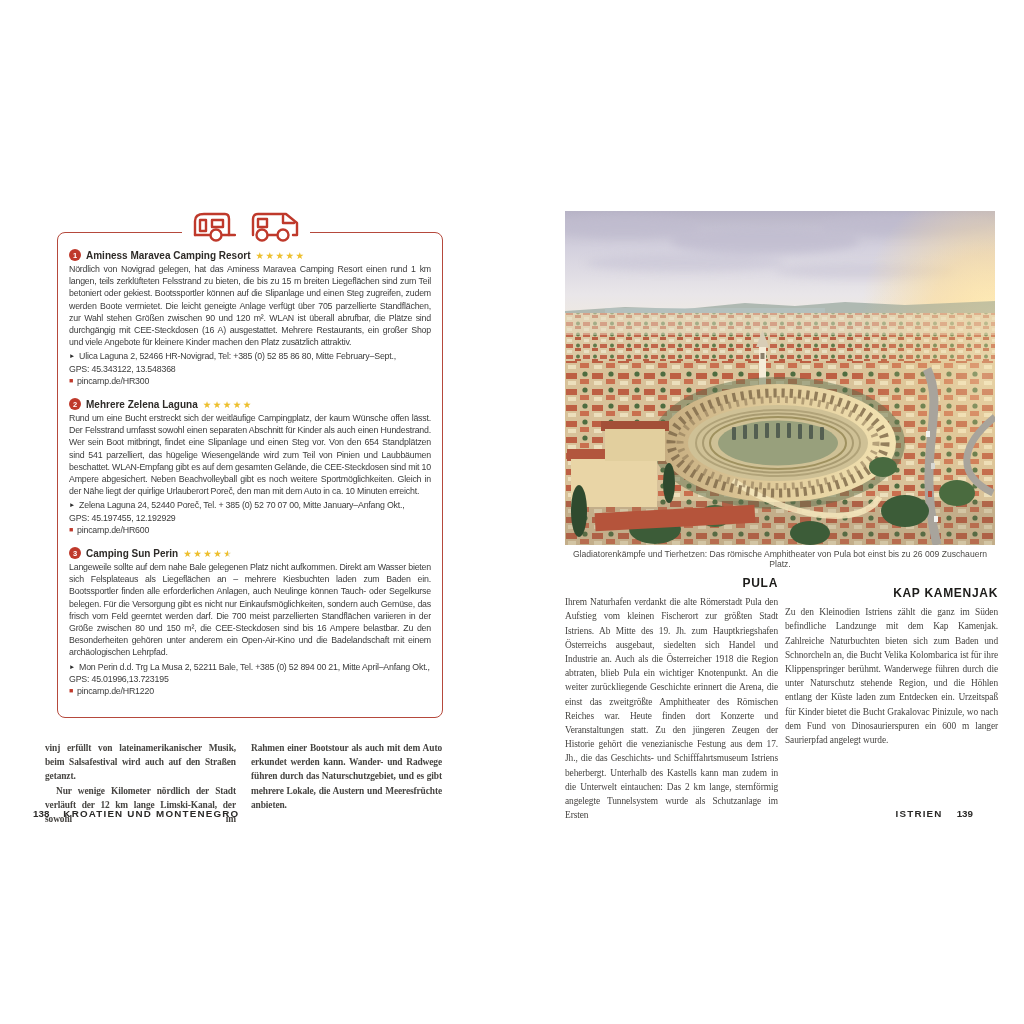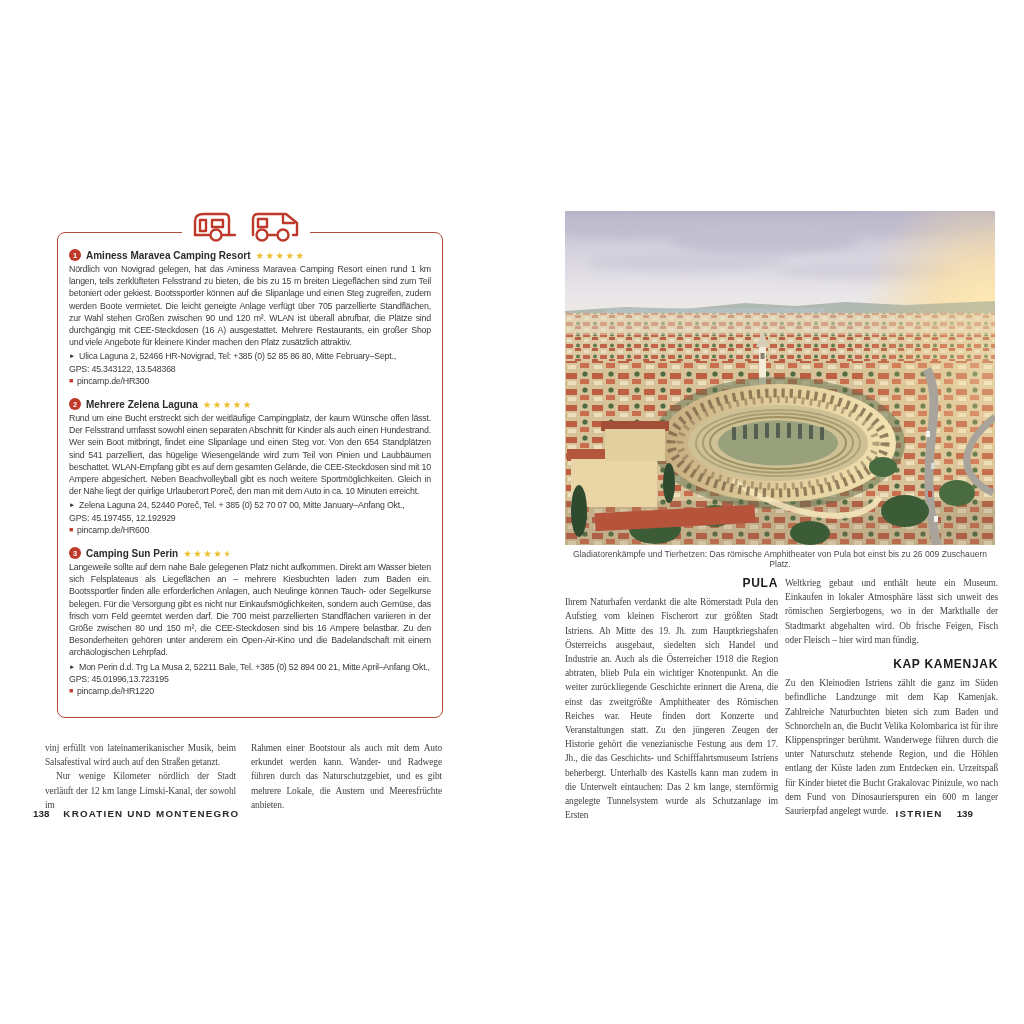--- a/index.html
+++ b/index.html
@@ -25,21 +25,21 @@
   .entry-body{margin:0 0 2px 0;font-size:8.8px;line-height:12.2px;letter-spacing:-0.2px;
     text-align:justify;color:#3c3c3c;}
   .meta{font-size:8.8px;line-height:12.2px;letter-spacing:-0.2px;color:#3c3c3c;}
   .tri{color:#2b2b2b;font-size:6.3px;margin-right:4px;vertical-align:1px;}
   .sq{color:#bf392b;font-size:7px;margin-right:4px;vertical-align:1px;}
 
   
   .serif{font-family:"Liberation Serif",serif;font-size:9.4px;line-height:14.2px;
     color:#474542;letter-spacing:-0.1px;}
   .bottom-cols{left:45px;top:741px;width:397px;display:flex;gap:15px;}
-  .bottom-cols .col{width:191px;}
+  .bottom-cols .col{width:191px;font-weight:bold;}
   .right-cols{left:565px;top:576px;width:433px;display:flex;gap:7px;}
   .right-cols .col{width:213px;}
   .serif p{margin:0;text-align:justify;}
   .cont{text-align-last:justify;}
   .indent{text-indent:11px;}
   .col-heading{font-family:"Liberation Sans",sans-serif;font-weight:700;font-size:12px;
     letter-spacing:.7px;color:#1d1c1a;margin:0 0 5px 0;text-align:right;}
   .col-heading.mid{margin-top:10px;}
 
   
@@ -254,21 +254,20 @@
 </div>
 
 <div class="abs caption">Gladiatorenkämpfe und Tierhetzen: Das römische Amphitheater von Pula bot einst bis zu 26 009 Zuschauern Platz.</div>
 
 <div class="abs right-cols serif">
   <div class="col">
     <h3 class="col-heading">PULA</h3>
     <p class="cont">Ihrem Naturhafen verdankt die alte Römerstadt Pula den Aufstieg vom kleinen Fischerort zur größten Stadt Istriens. Ab Mitte des 19. Jh. zum Hauptkriegshafen Österreichs ausgebaut, siedelten sich Handel und Industrie an. Auch als die Österreicher 1918 die Region abtraten, blieb Pula ein wichtiger Knotenpunkt. An die weiter zurückliegende Geschichte erinnert die Arena, die einst das zweitgrößte Amphitheater des Römischen Reiches war. Heute finden dort Konzerte und Veranstaltungen statt. Zu den jüngeren Zeugen der Historie gehört die venezianische Festung aus dem 17. Jh., die das Geschichts- und Schifffahrtsmuseum Istriens beherbergt. Unterhalb des Kastells kann man zudem in die Unterwelt eintauchen: Das 2 km lange, sternförmig angelegte Tunnelsystem wurde als Schutzanlage im Ersten</p>
   </div>
   <div class="col">
-    <p>Weltkrieg gebaut und enthält heute ein Museum. Einkaufen in lokaler Atmosphäre lässt sich unweit des römischen Sergierbogens, wo in der Markthalle der Stadtmarkt abgehalten wird. Ob frische Feigen, Fisch oder Fleisch – hier wird man fündig.</p>
     <h3 class="col-heading mid">KAP KAMENJAK</h3>
     <p>Zu den Kleinodien Istriens zählt die ganz im Süden befindliche Landzunge mit dem Kap Kamenjak. Zahlreiche Naturbuchten bieten sich zum Baden und Schnorcheln an, die Bucht Velika Kolombarica ist für ihre Klippenspringer berühmt. Wanderwege führen durch die unter Naturschutz stehende Region, und die Höhlen entlang der Küste laden zum Entdecken ein. Urzeitspaß für Kinder bietet die Bucht Grakalovac Pinizule, wo nach dem Fund von Dinosaurierspuren ein 600 m langer Saurierpfad angelegt wurde.</p>
   </div>
 </div>
 
 <div class="abs footer footer-right">
   <span class="sect">ISTRIEN</span><span class="num">139</span>
 </div>
 
 </body></html>

